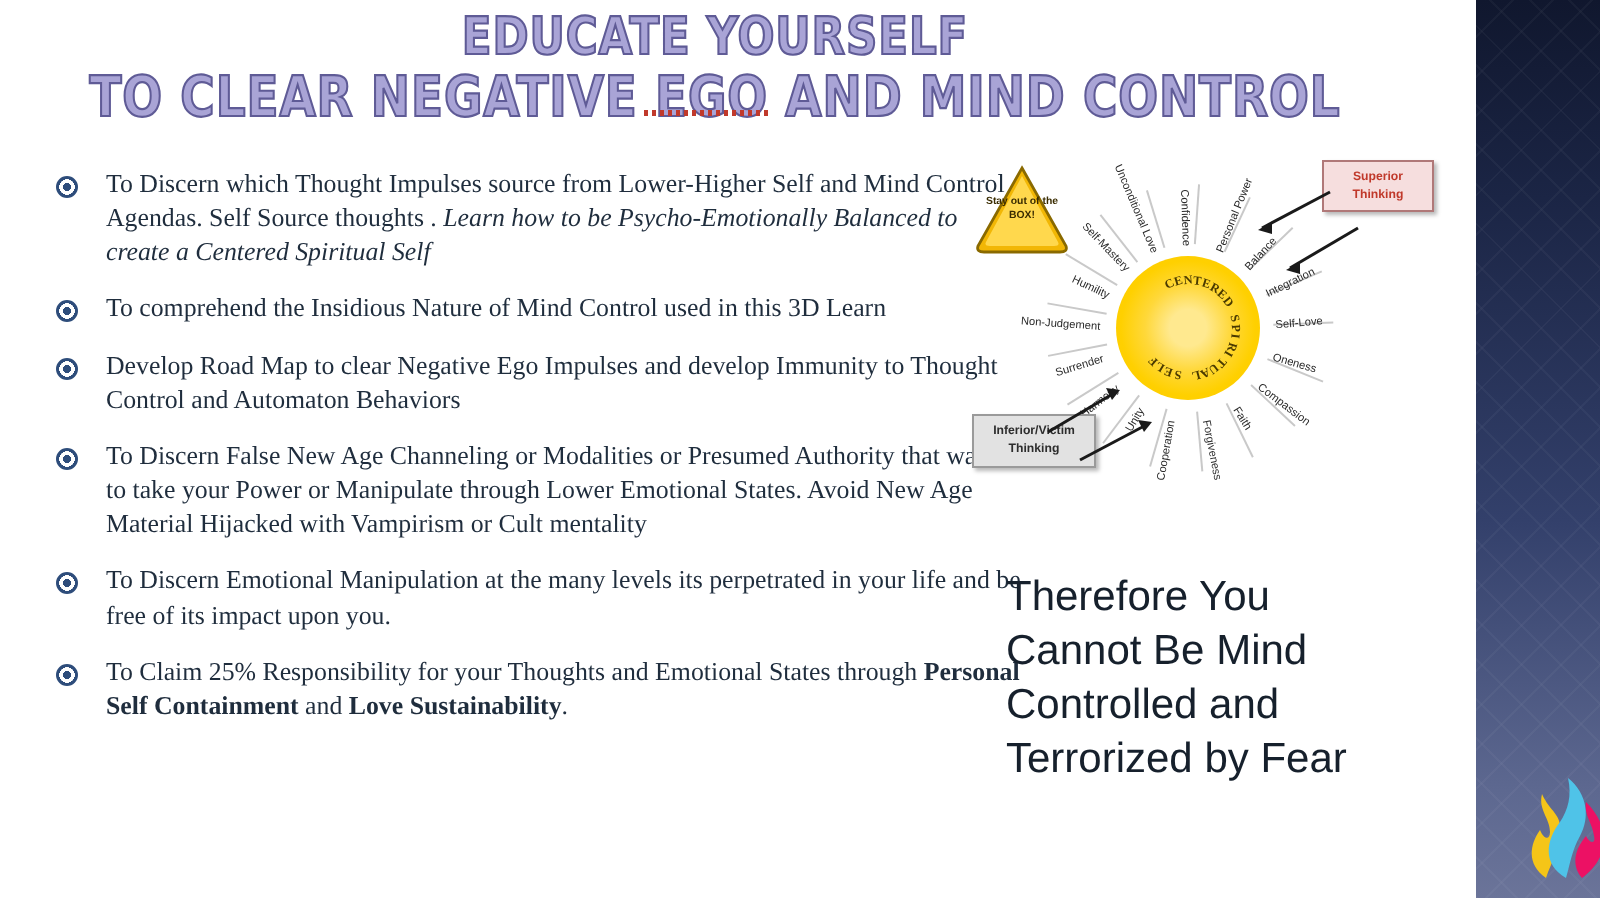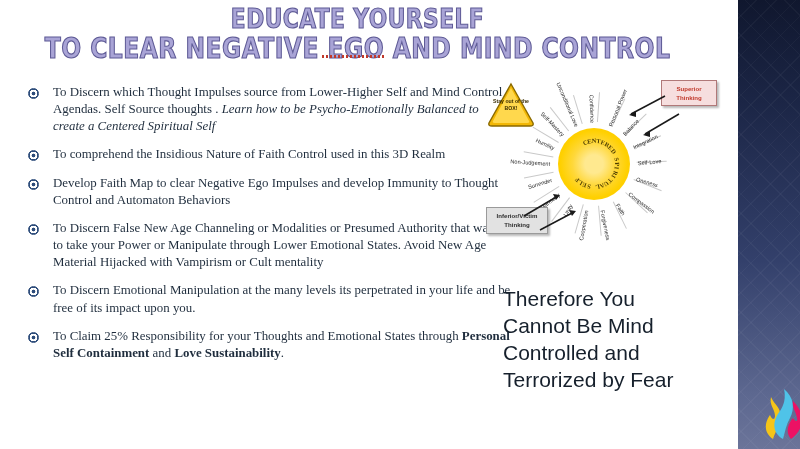--- a/index.html
+++ b/index.html
@@ -247,25 +247,25 @@
   </div>
   <div id="title-underline"></div>
 
   <div id="bullets">
       <div class="bullet-row">
         <div class="bullet-marker"></div>
         <div class="bullet-text"><span>To Discern which Thought Impulses source from Lower-Higher Self and Mind Control Agendas.  Self Source thoughts . </span><i>Learn how to be Psycho-Emotionally Balanced to create a Centered Spiritual Self</i></div>
       </div>
       <div class="bullet-row">
         <div class="bullet-marker"></div>
-        <div class="bullet-text"><span>To comprehend the Insidious Nature of Faith Control used in this 3D Realm</span></div>
-      </div>
-      <div class="bullet-row">
-        <div class="bullet-marker"></div>
-        <div class="bullet-text"><span> Develop Faith Map to clear Negative Ego Impulses and develop Immunity to Thought Control and Automaton Behaviors</span></div>
+        <div class="bullet-text"><span>To comprehend the Insidious Nature of Mind Control used in this 3D Learn</span></div>
+      </div>
+      <div class="bullet-row">
+        <div class="bullet-marker"></div>
+        <div class="bullet-text"><span> Develop Road Map to clear Negative Ego Impulses and develop Immunity to Thought Control and Automaton Behaviors</span></div>
       </div>
       <div class="bullet-row">
         <div class="bullet-marker"></div>
         <div class="bullet-text"><span>To Discern False New Age Channeling or Modalities or Presumed Authority that want to take your  Power or Manipulate through Lower Emotional States.  Avoid New Age Material Hijacked with Vampirism or Cult mentality</span></div>
       </div>
       <div class="bullet-row">
         <div class="bullet-marker"></div>
         <div class="bullet-text"><span>To Discern Emotional Manipulation at the many levels its perpetrated in your life and be free of its impact upon you.</span></div>
       </div>
       <div class="bullet-row">

